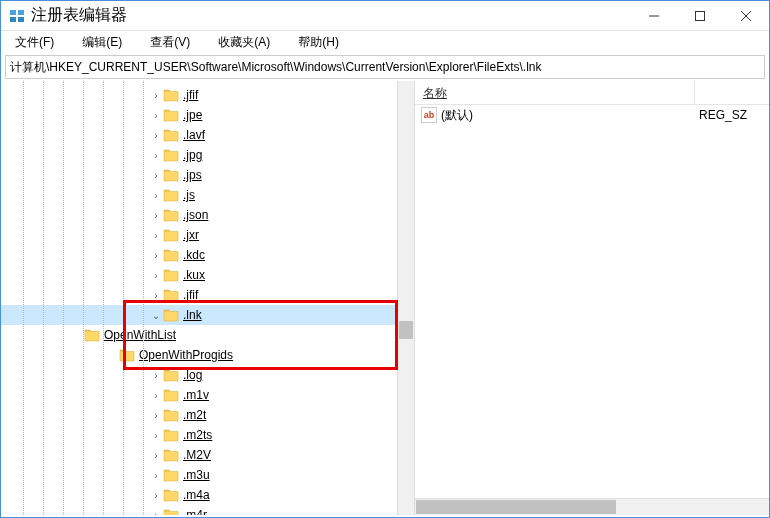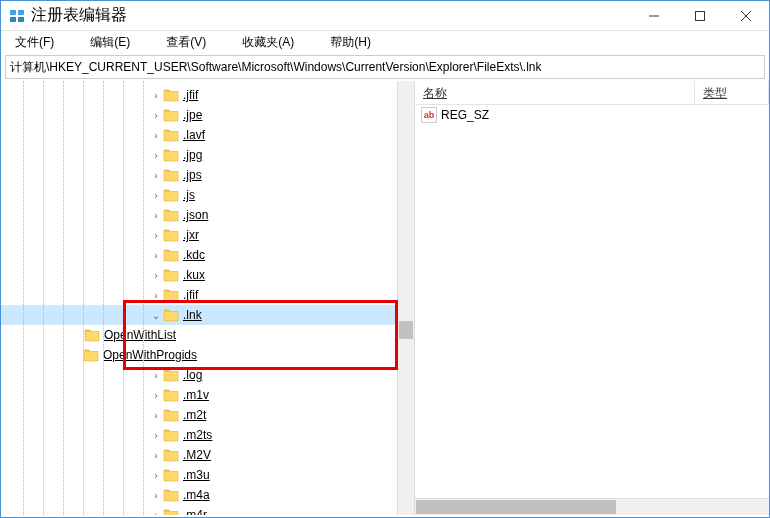--- a/index.html
+++ b/index.html
@@ -4,21 +4,21 @@
 <style>
 * { box-sizing: border-box; margin: 0; padding: 0; font-family: "Microsoft YaHei", "Segoe UI", sans-serif; font-size: 12px; }
 body { background: #fff; width: 770px; height: 518px; overflow: hidden; border: 1px solid #4a90d9; position: relative; }
 
 .titlebar { height: 30px; background: #fff; display: flex; align-items: center; padding-left: 8px; border-bottom: 1px solid #e5e5e5; }
 .titlebar-icon { width: 16px; height: 16px; margin-right: 6px; }
 .titlebar-title { flex: 1; color: #000; font-size: 16px; }
 .win-controls { display: flex; height: 100%; }
 .win-btn { width: 46px; height: 100%; display: flex; align-items: center; justify-content: center; color: #333; }
 
-.menubar { height: 22px; display: flex; align-items: center; padding-left: 6px; gap: 20px; }
+.menubar { height: 22px; display: flex; align-items: center; padding-left: 6px; gap: 12px; }
 .menu-item { padding: 2px 8px; cursor: default; }
 
 .address-bar { height: 24px; border: 1px solid #ccc; margin: 2px 4px; display: flex; align-items: center; padding: 0 4px; background: #fff; }
 .address-text { font-size: 12px; white-space: nowrap; overflow: hidden; }
 
 .content { display: flex; height: calc(100% - 30px - 22px - 28px - 2px); position: relative; }
 
 .tree-pane { width: 414px; border-right: 1px solid #ddd; overflow: hidden; position: relative; }
 .tree-scroll { position: absolute; right: 0; top: 0; bottom: 0; width: 17px; background: #f0f0f0; border-left: 1px solid #ddd; }
 .tree-thumb { position: absolute; left: 1px; right: 1px; top: 240px; height: 18px; background: #c1c1c1; }
@@ -197,21 +197,21 @@
           <span class="tree-label">.lnk</span>
         </div>
         <div class="tree-row" style="padding-left: 69px;">
           <span class="expander"></span>
           <svg class="folder-svg folder-icon" viewBox="0 0 16 14">
             <path d="M1 2 L6 2 L7.5 3.5 L15 3.5 L15 13 L1 13 Z" fill="#ffd869" stroke="#d4a82e" stroke-width="0.5"></path>
             <path d="M1 2 L6 2 L7.5 3.5 L1 3.5 Z" fill="#e8b84a"></path>
           </svg>
           <span class="tree-label">OpenWithList</span>
         </div>
-        <div class="tree-row" style="padding-left: 68px;">
+        <div class="tree-row" style="padding-left: 68px; margin-left: 36px;">
           <span class="expander"></span>
           <svg class="folder-svg folder-icon" viewBox="0 0 16 14">
             <path d="M1 2 L6 2 L7.5 3.5 L15 3.5 L15 13 L1 13 Z" fill="#ffd869" stroke="#d4a82e" stroke-width="0.5"></path>
             <path d="M1 2 L6 2 L7.5 3.5 L1 3.5 Z" fill="#e8b84a"></path>
           </svg>
           <span class="tree-label">OpenWithProgids</span>
         </div>
         <div class="tree-row" style="padding-left: 148px;">
           <span class="expander">›</span>
           <svg class="folder-svg folder-icon" viewBox="0 0 16 14">
@@ -279,25 +279,25 @@
       </div>
     <div class="highlight-box" style="left:122px; top:219px; width:275px; height:70px;"></div>
     <div class="tree-scroll">
       <div class="tree-thumb"></div>
     </div>
   </div>
 
   <div class="list-pane">
     <div class="list-header">
       <div class="list-header-cell" style="width:280px">名称</div>
-      <div class="list-header-cell" style="flex:1">类型</div>
     </div>
     <div class="list-body">
       <div class="list-row">
         <span class="ab-icon">ab</span>
+        <span class="list-cell" style="width:258px">(默认)</span>
         <span class="list-cell">REG_SZ</span>
       </div>
     </div>
     <div class="list-scroll-h">
       <div class="list-thumb-h"></div>
     </div>
   </div>
 </div>
 
 </body></html>

